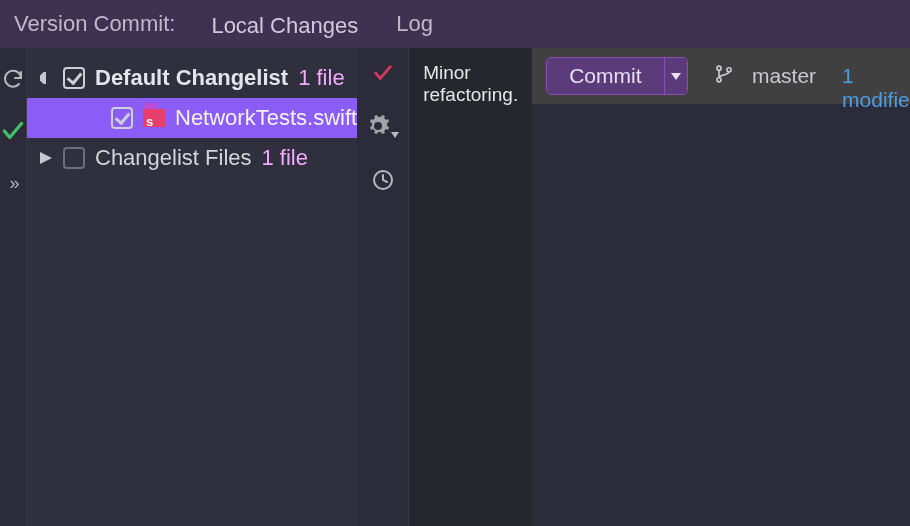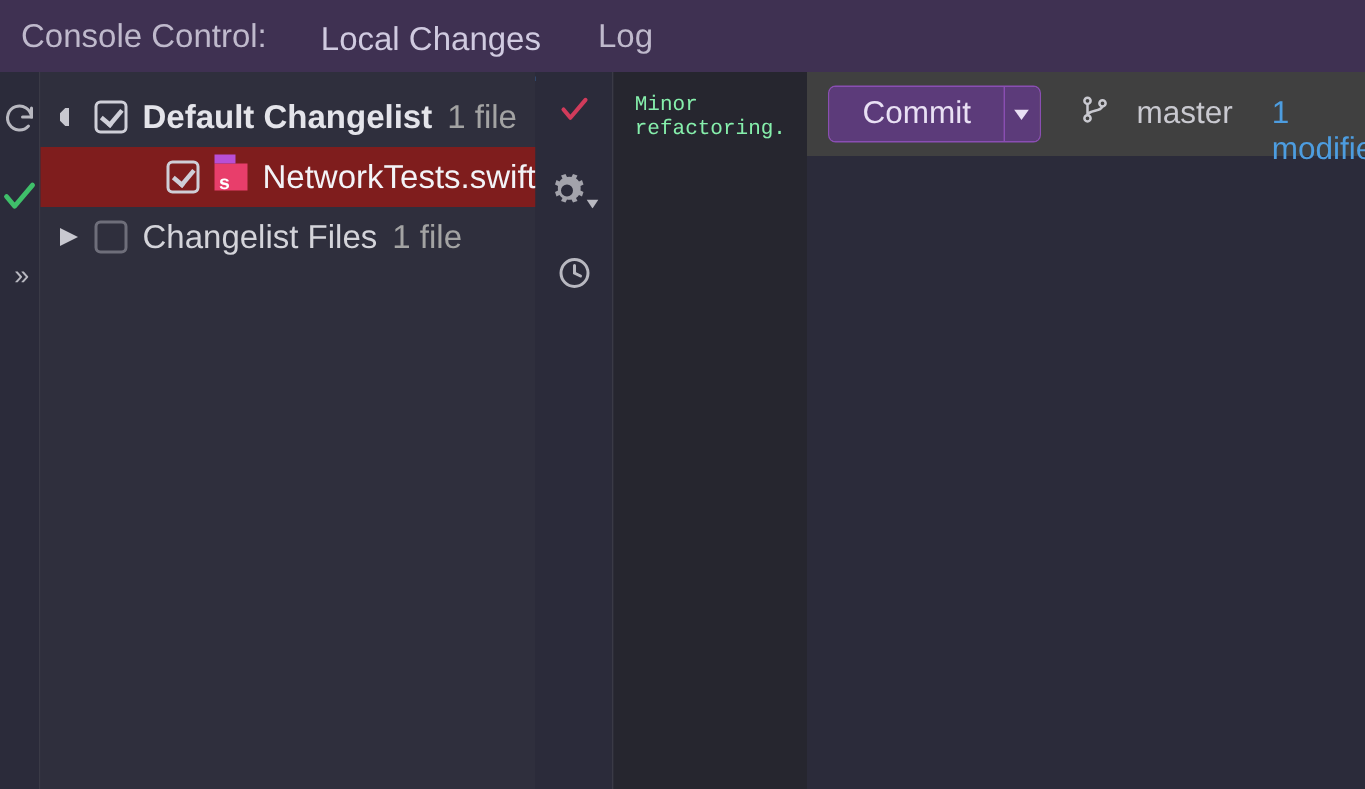--- a/index.html
+++ b/index.html
@@ -60,23 +60,23 @@
     padding-top: 10px;
     padding-bottom: 10px;
   }
   .row {
     display: flex;
     align-items: center;
     height: 40px;
     padding-left: 12px;
     gap: 10px;
   }
-  .row.selected { background: #7f1d1d; color: #f3f3f7; }
+  .row.selected { background: #8b5cf6; color: #f3f3f7; }
   .row .label { white-space: nowrap; }
-  .row .count { color: #a3a3a3; }
+  .row .count { color: #f0abfc; }
   .bold { font-weight: 700; color: #e4e4ea; }
   .row .chev { width: 14px; display:inline-flex; justify-content:center; color:#c8c8d0;}
   .row.indent1 { padding-left: 84px; }
 
   input.cb {
     appearance: none;
     width: 22px; height: 22px;
     border: 2px solid #6e6e7a;
     border-radius: 4px;
     background: transparent;
@@ -132,23 +132,23 @@
     padding-top: 14px;
     gap: 26px;
     border-right: 1px solid #3a3a46;
   }
   .msg-area {
     flex: 1;
     background: #26262f;
     padding: 14px 14px;
   }
   .msg-area .text {
-    font-family: Liberation Mono, monospace;
-    font-size: 14px;
-    color: #86efac;
+    font-family: Liberation Sans, sans-serif;
+    font-size: 19px;
+    color: #e5e5e5;
     outline: none;
     border: none;
     background: transparent;
     width: 100%;
     height: 100%;
     resize: none;
   }
 
   
   .footer {
@@ -182,21 +182,21 @@
     display: flex; align-items: center; justify-content: center;
     color: #e9e0f4;
   }
   .branch { display:flex; align-items:center; gap:18px; color:#c9c9d0;}
   .status { color: #4d9de0; margin-top: 24px; }
 </style>
 </head>
 <body>
 
 <div class="tabbar">
-  <span class="title">Console Control:</span>
+  <span class="title">Version Commit:</span>
   <span class="tab active">Local Changes</span>
   <span class="tab">Log</span>
 </div>
 
 <div class="body">
 
   <div class="sidebar">
     <span class="ico">
       <svg width="24" height="24" viewBox="0 0 24 24" fill="none" stroke="#b8b8c0" stroke-width="2">
         <path d="M20 11a8 8 0 10-2 6" stroke-linecap="round"></path>

